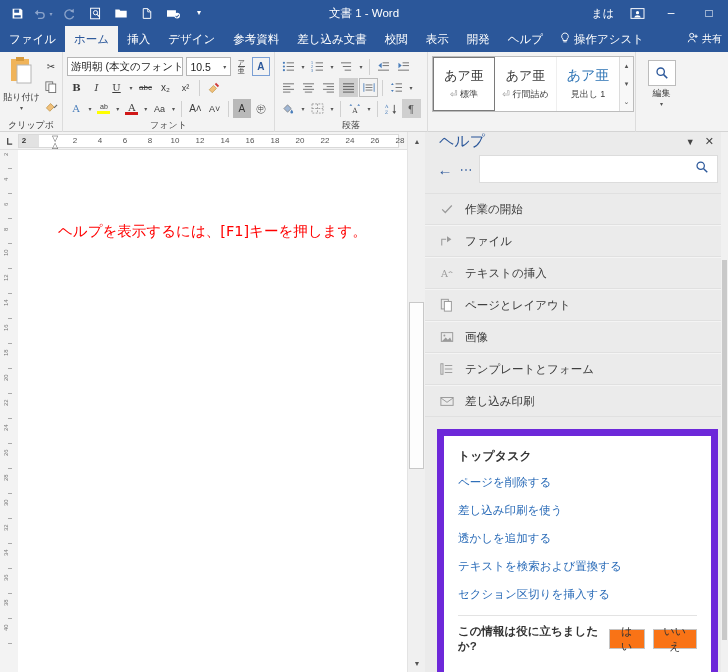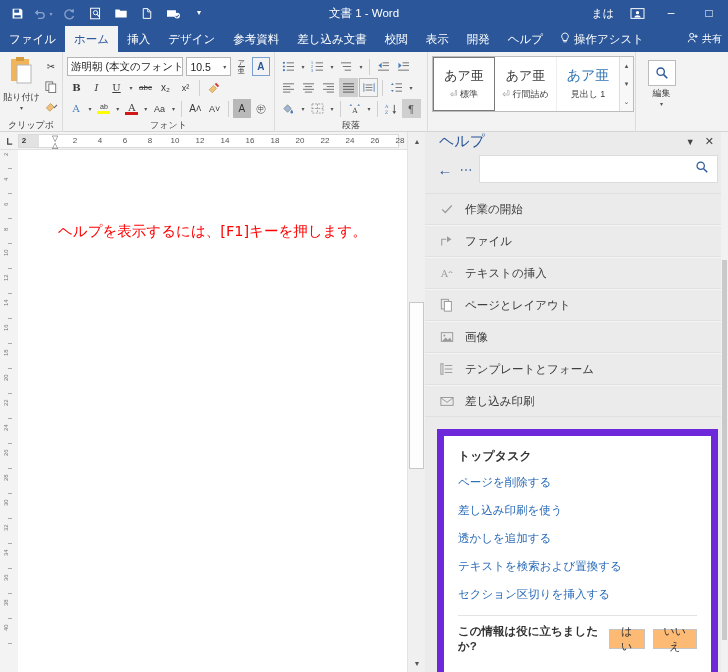--- a/index.html
+++ b/index.html
@@ -168,21 +168,21 @@
   .hp-card {
     margin: 12px 10px 0 12px; background:#fff; border:7px solid #6d28d9;
     padding: 12px 14px 26px 14px; flex:1;
   }
   .hp-card-title { font-size: 12px; font-weight: bold; color: #333; margin-bottom: 10px; }
   .hp-link { font-size: 11.5px; color: #2b6cb8; margin-bottom: 13px; display:block;}
   .hp-divider { height:1px; background:#e3e3e3; margin: 4px 0 8px 0; }
   .hp-feedback { display:flex; align-items:center; gap:8px; }
   .hp-feedback-q { font-size: 11.5px; font-weight:bold; color:#333; }
   .hp-btn {
-    min-width: 36px; height: 20px; border:1px solid #c4c4c4; background:#fdba74;
+    min-width: 36px; height: 20px; border:1px solid #c4c4c4; background:#f97316;
     font-size: 11px; color:#333; display:flex; align-items:center; justify-content:center;
     padding: 0 6px; font-family:"Liberation Sans",sans-serif;
   }
 
   .hp-scroll { position:absolute; right:0; top:0; bottom:0; width:7px; background:#f1f1f1; }
   .hp-scroll-thumb { position:absolute; left:1px; width:5px; background:#c9c9c9; }
 </style>
 </head>
 <body>
 

